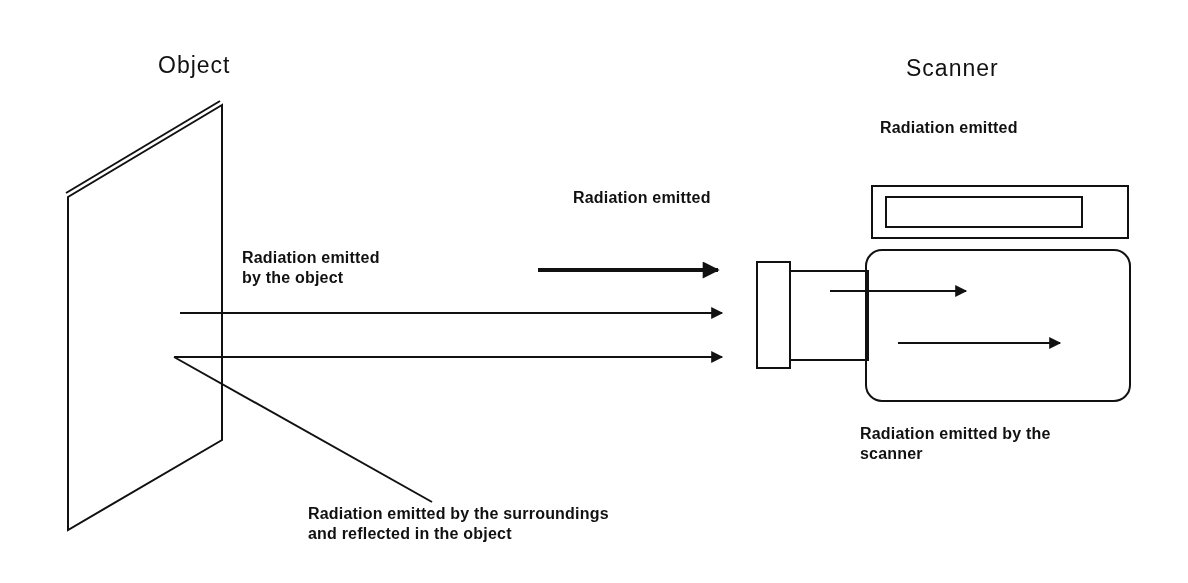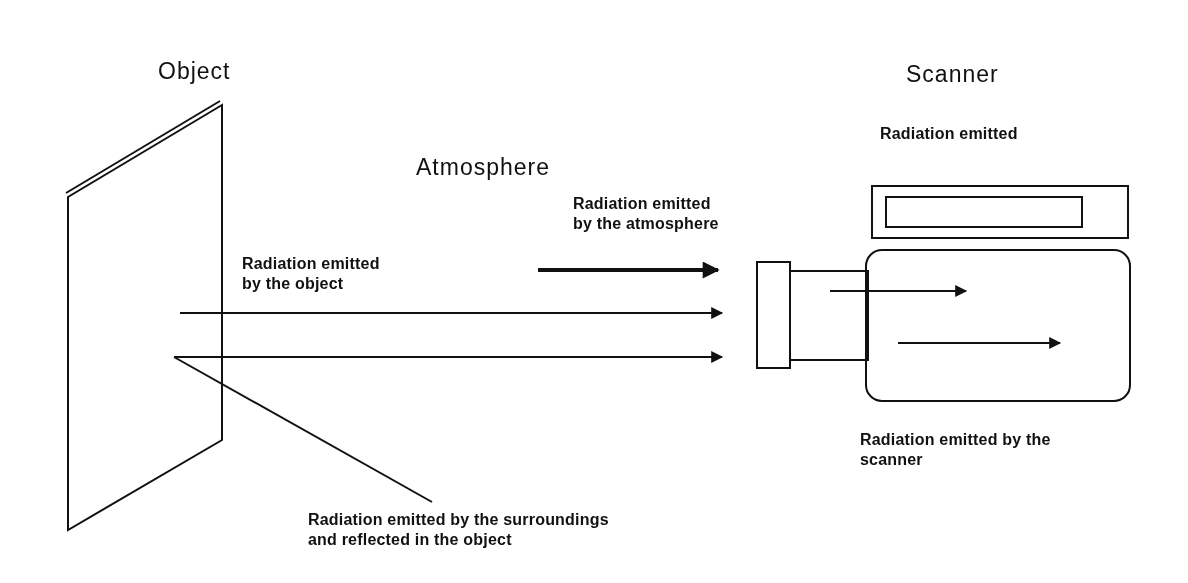--- a/index.html
+++ b/index.html
@@ -10,21 +10,20 @@
     width: 1188px;
     height: 583px;
     background: #ffffff;
     overflow: hidden;
   }
   .scene { position: absolute; left: 0; top: 0; }
   .label {
     position: absolute;
     color: #111111;
     white-space: nowrap;
-    margin-top: 6px;
   }
   .label.plain {
     font-size: 23px;
     font-weight: 400;
     letter-spacing: 1px;
   }
   .label.bold {
     font-size: 16px;
     font-weight: 700;
     line-height: 1.22;
@@ -63,29 +62,27 @@
       <line x1="174" y1="357" x2="432" y2="502"></line>
       <line x1="830" y1="291" x2="966" y2="291" marker-end="url(#ah)"></line>
       <line x1="898" y1="343" x2="1060" y2="343" marker-end="url(#ah)"></line>
     </g>
   </svg>
 
   <div class="label plain" style="left:158px; top:52px">Object</div>
 
   <div class="label plain" style="left:906px; top:55px">Scanner</div>
 
-  <div class="label plain" style="left:416px; top:148px">Atmosphere</div>
 
   <div class="label bold" style="left:880px; top:118px">
     <div>Radiation emitted</div>
   </div>
 
   <div class="label bold" style="left:573px; top:188px">
     <div>Radiation emitted</div>
-    <div>by the atmosphere</div>
   </div>
 
   <div class="label bold" style="left:242px; top:248px">
     <div>Radiation emitted</div>
     <div>by the object</div>
   </div>
 
   <div class="label bold" style="left:308px; top:504px">
     <div>Radiation emitted by the surroundings</div>
     <div>and reflected in the object</div>

